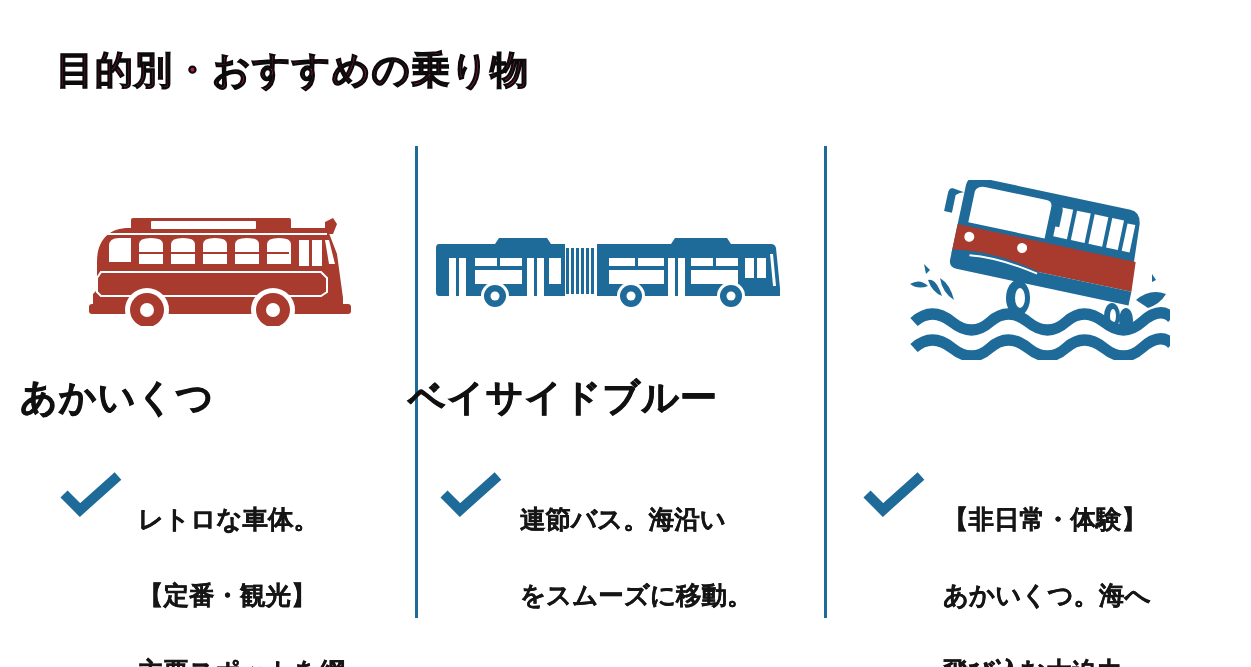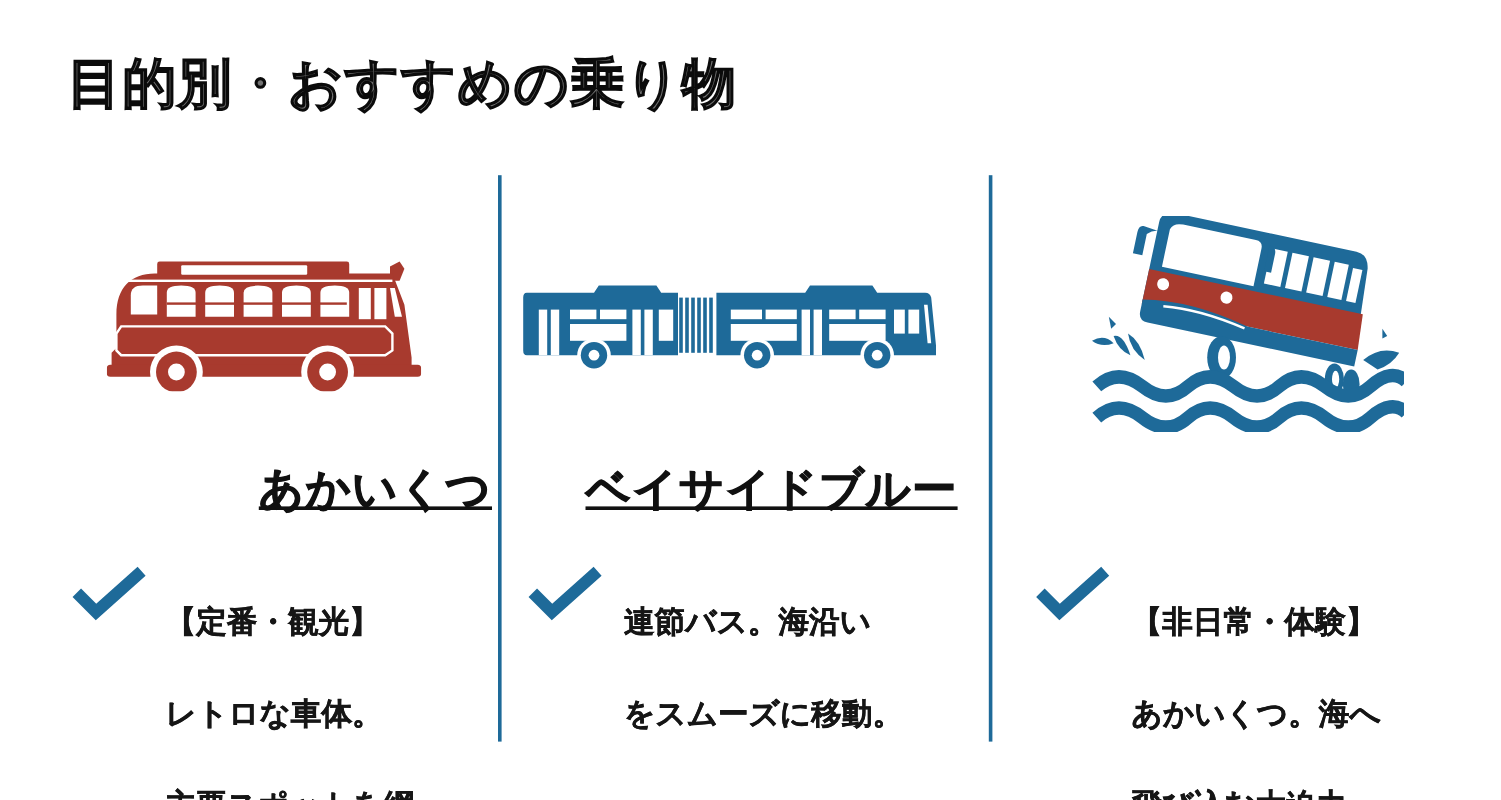--- a/index.html
+++ b/index.html
@@ -3,39 +3,39 @@
   <meta charset="utf-8">
   <style>
     html, body { margin: 0; padding: 0; background: #ffffff; }
     body {
       width: 1251px; height: 667px; position: relative; overflow: hidden;
       font-family: "DejaVu Sans", "Liberation Sans", sans-serif;
       color: #111111;
     }
     .page-title {
       position: absolute; left: 56px; top: 30px;
-      font-size: 45px; font-weight: 900; letter-spacing: 1px;
-      line-height: 80px; color: #737373; margin: 0;
+      font-size: 38px; font-weight: 900; letter-spacing: 1px;
+      line-height: 80px; color: #be185d; margin: 0;
       -webkit-text-stroke: 1.2px #0b0b0b;
     }
     .divider {
       position: absolute; top: 146px; width: 3px; height: 472px;
       background: #1e6a99;
     }
     .col {
       position: absolute; top: 140px; width: 400px; height: 500px;
     }
     .icon-wrap {
       position: absolute; left: 0; right: 0; top: 30px; height: 200px;
       display: flex; justify-content: center; align-items: center;
     }
     .vehicle-name {
       position: absolute; left: 0; right: 0; top: 228px;
-      text-align: right; font-size: 37px; font-weight: 900;
-      line-height: 60px; margin: 10px; letter-spacing: 1px; text-decoration: underline;
+      text-align: left; font-size: 37px; font-weight: 900;
+      line-height: 60px; margin: 0; letter-spacing: 1px;
       -webkit-text-stroke: 0.8px #111;
     }
     .check {
       position: absolute; top: 330px; width: 62px; height: 50px;
     }
     .desc {
       position: absolute; top: 322px; font-size: 25.5px; font-weight: 700;
       line-height: 38px; color: #161616; white-space: pre-line;
       -webkit-text-stroke: 0.3px #161616;
     }
@@ -89,22 +89,22 @@
         <circle cx="58" cy="96" r="7"></circle>
         <circle cx="184" cy="96" r="7"></circle>
       </g>
     </svg>
   </div>
   <h2 class="vehicle-name">あかいくつ</h2>
   <svg class="check" style="left:40px;" viewBox="0 0 62 50">
     <path d="M4 24 L20 40 L58 6" fill="none" stroke="#1E6A99" stroke-width="10" stroke-linecap="butt" stroke-linejoin="miter"></path>
   </svg>
   <div class="desc" style="left:118px;">
+    <div>レトロな車体。</div>
     <div>【定番・観光】</div>
-    <div>レトロな車体。</div>
     <div>主要スポットを網</div>
     
   </div>
 </section>
 
 <section class="col" style="left:408px;">
   <div class="icon-wrap">
     <svg width="346" height="80" viewBox="0 0 346 80">
       <g fill="#1E6A99">
 

